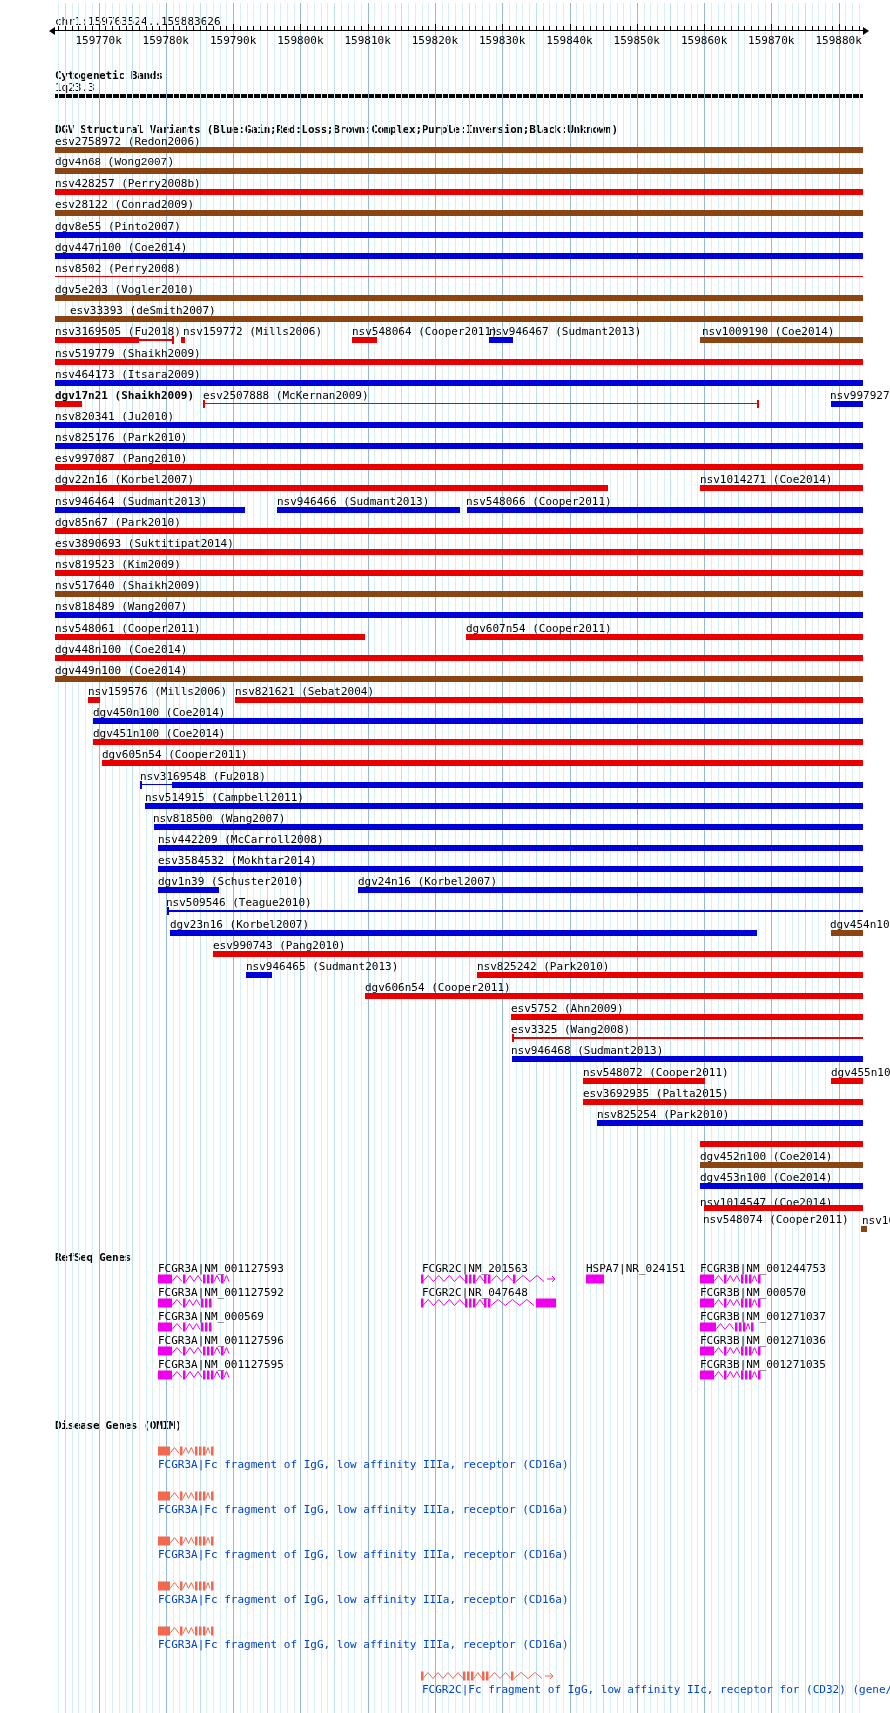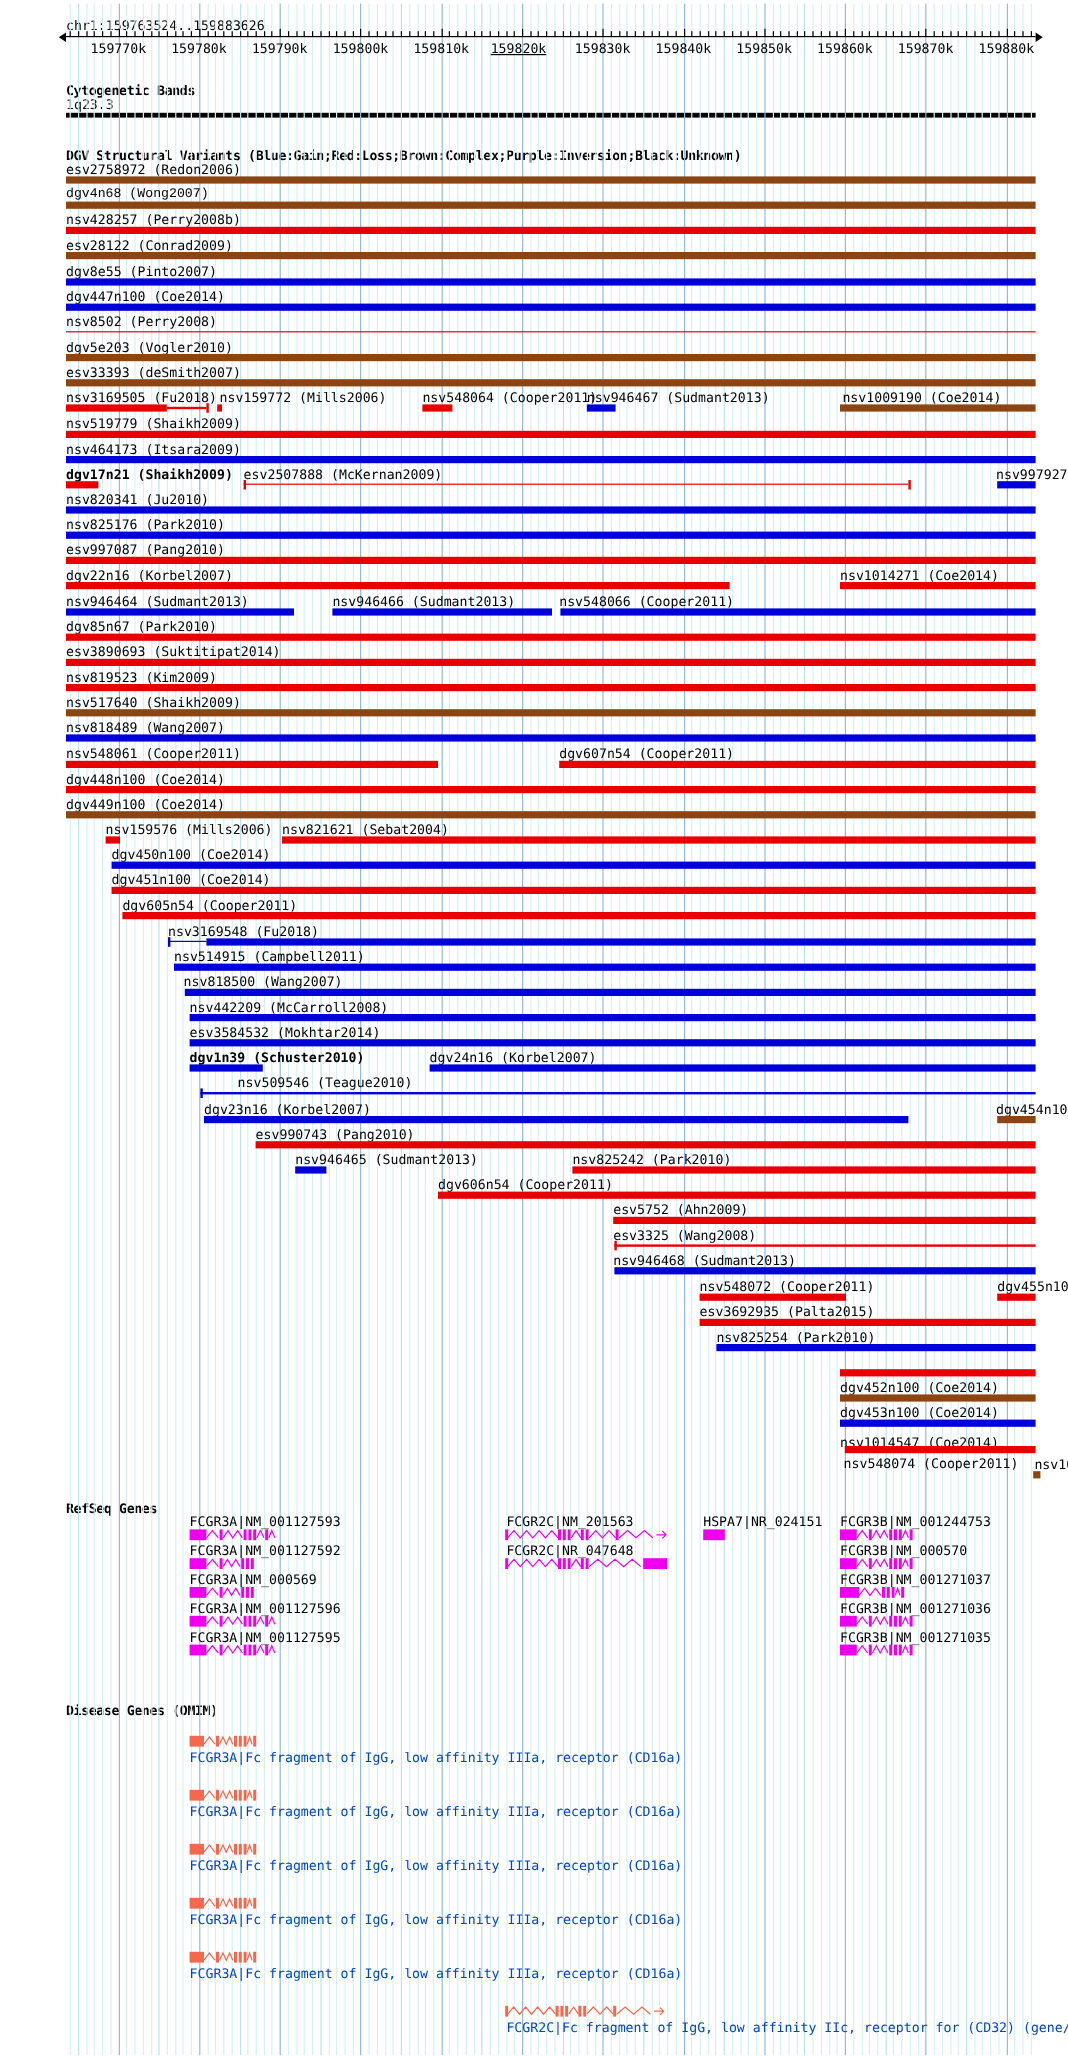--- a/index.html
+++ b/index.html
@@ -261,21 +261,21 @@
     <div style="position: absolute; left: 831.9px; top: 26px; width: 1px; height: 4px; background: rgb(0, 0, 0);"></div>
     <div style="position: absolute; left: 838.6px; top: 24px; width: 1px; height: 6px; background: rgb(0, 0, 0);"></div>
     <div style="position: absolute; left: 845.3px; top: 26px; width: 1px; height: 4px; background: rgb(0, 0, 0);"></div>
     <div style="position: absolute; left: 852.1px; top: 26px; width: 1px; height: 4px; background: rgb(0, 0, 0);"></div>
     <div style="position: absolute; left: 858.8px; top: 26px; width: 1px; height: 4px; background: rgb(0, 0, 0);"></div>
     <div style="position: absolute; left: 72.6px; top: 35px; width: 52px; text-align: center; white-space: pre;">159770k</div>
     <div style="position: absolute; left: 139.8px; top: 35px; width: 52px; text-align: center; white-space: pre;">159780k</div>
     <div style="position: absolute; left: 207.1px; top: 35px; width: 52px; text-align: center; white-space: pre;">159790k</div>
     <div style="position: absolute; left: 274.4px; top: 35px; width: 52px; text-align: center; white-space: pre;">159800k</div>
     <div style="position: absolute; left: 341.7px; top: 35px; width: 52px; text-align: center; white-space: pre;">159810k</div>
-    <div style="position: absolute; left: 408.9px; top: 35px; width: 52px; white-space: pre; text-decoration: underline;">159820k</div>
+    <div style="position: absolute; left: 408.9px; top: 35px; width: 52px; text-align: center; white-space: pre;">159820k</div>
     <div style="position: absolute; left: 476.2px; top: 35px; width: 52px; text-align: center; white-space: pre;">159830k</div>
     <div style="position: absolute; left: 543.5px; top: 35px; width: 52px; text-align: center; white-space: pre;">159840k</div>
     <div style="position: absolute; left: 610.8px; top: 35px; width: 52px; text-align: center; white-space: pre;">159850k</div>
     <div style="position: absolute; left: 678.1px; top: 35px; width: 52px; text-align: center; white-space: pre;">159860k</div>
     <div style="position: absolute; left: 745.3px; top: 35px; width: 52px; text-align: center; white-space: pre;">159870k</div>
     <div style="position: absolute; left: 812.6px; top: 35px; width: 52px; text-align: center; white-space: pre;">159880k</div>
     <div style="position: absolute; left: 55px; top: 136px; white-space: pre;">esv2758972 (Redon2006)</div>
     <div style="position: absolute; left: 55px; top: 147px; width: 808px; height: 6px; background: rgb(139, 69, 19);"></div>
     <div style="position: absolute; left: 55px; top: 157.2px; white-space: pre; font-family: Liberation Mono, monospace;">dgv4n68 (Wong2007)</div>
     <div style="position: absolute; left: 55px; top: 168.2px; width: 808px; height: 6px; background: rgb(139, 69, 19);"></div>
@@ -284,21 +284,21 @@
     <div style="position: absolute; left: 55px; top: 199.4px; white-space: pre;">esv28122 (Conrad2009)</div>
     <div style="position: absolute; left: 55px; top: 210.4px; width: 808px; height: 6px; background: rgb(139, 69, 19);"></div>
     <div style="position: absolute; left: 55px; top: 220.6px; white-space: pre;">dgv8e55 (Pinto2007)</div>
     <div style="position: absolute; left: 55px; top: 231.6px; width: 808px; height: 6px; background: rgb(0, 0, 216);"></div>
     <div style="position: absolute; left: 55px; top: 241.8px; white-space: pre;">dgv447n100 (Coe2014)</div>
     <div style="position: absolute; left: 55px; top: 252.8px; width: 808px; height: 6px; background: rgb(0, 0, 216);"></div>
     <div style="position: absolute; left: 55px; top: 262.9px; white-space: pre;">nsv8502 (Perry2008)</div>
     <div style="position: absolute; left: 55px; top: 275.9px; width: 808px; height: 1.5px; background: rgb(232, 0, 0);"></div>
     <div style="position: absolute; left: 55px; top: 284px; white-space: pre;">dgv5e203 (Vogler2010)</div>
     <div style="position: absolute; left: 55px; top: 295px; width: 808px; height: 6px; background: rgb(139, 69, 19);"></div>
-    <div style="position: absolute; left: 55px; top: 305.2px; white-space: pre;">esv33393 (deSmith2007)</div>
+    <div style="position: absolute; left: 70px; top: 305.2px; white-space: pre;">esv33393 (deSmith2007)</div>
     <div style="position: absolute; left: 55px; top: 316.2px; width: 808px; height: 6px; background: rgb(139, 69, 19);"></div>
     <div style="position: absolute; left: 55px; top: 326.4px; white-space: pre;">nsv3169505 (Fu2018)</div>
     <div style="position: absolute; left: 55px; top: 337.4px; width: 84px; height: 6px; background: rgb(232, 0, 0);"></div>
     <div style="position: absolute; left: 139px; top: 339.4px; width: 33px; height: 1.5px; background: rgb(232, 0, 0);"></div>
     <div style="position: absolute; left: 172px; top: 336.4px; width: 2px; height: 8px; background: rgb(232, 0, 0);"></div>
     <div style="position: absolute; left: 183px; top: 326.4px; white-space: pre;">nsv159772 (Mills2006)</div>
     <div style="position: absolute; left: 181px; top: 337.4px; width: 4px; height: 6px; background: rgb(232, 0, 0);"></div>
     <div style="position: absolute; left: 352px; top: 326.4px; white-space: pre;">nsv548064 (Cooper2011)</div>
     <div style="position: absolute; left: 352px; top: 337.4px; width: 25px; height: 6px; background: rgb(232, 0, 0);"></div>
     <div style="position: absolute; left: 489px; top: 326.4px; white-space: pre;">nsv946467 (Sudmant2013)</div>
@@ -366,25 +366,25 @@
     <div style="position: absolute; left: 140px; top: 783.5px; width: 32px; height: 1.5px; background: rgb(0, 0, 216);"></div>
     <div style="position: absolute; left: 172px; top: 781.5px; width: 691px; height: 6px; background: rgb(0, 0, 216);"></div>
     <div style="position: absolute; left: 145px; top: 791.6px; white-space: pre;">nsv514915 (Campbell2011)</div>
     <div style="position: absolute; left: 145px; top: 802.6px; width: 718px; height: 6px; background: rgb(0, 0, 216);"></div>
     <div style="position: absolute; left: 153px; top: 812.8px; white-space: pre;">nsv818500 (Wang2007)</div>
     <div style="position: absolute; left: 154px; top: 823.8px; width: 709px; height: 6px; background: rgb(0, 0, 216);"></div>
     <div style="position: absolute; left: 158px; top: 833.9px; white-space: pre;">nsv442209 (McCarroll2008)</div>
     <div style="position: absolute; left: 158px; top: 844.9px; width: 705px; height: 6px; background: rgb(0, 0, 216);"></div>
     <div style="position: absolute; left: 158px; top: 855.1px; white-space: pre;">esv3584532 (Mokhtar2014)</div>
     <div style="position: absolute; left: 158px; top: 866.1px; width: 705px; height: 6px; background: rgb(0, 0, 216);"></div>
-    <div style="position: absolute; left: 158px; top: 876.3px; white-space: pre; font-weight: bold;">dgv1n39 (Schuster2010)</div>
+    <div style="position: absolute; left: 158px; top: 876.3px; white-space: pre;">dgv1n39 (Schuster2010)</div>
     <div style="position: absolute; left: 158px; top: 887.3px; width: 61px; height: 6px; background: rgb(0, 0, 216);"></div>
     <div style="position: absolute; left: 358px; top: 876.3px; white-space: pre;">dgv24n16 (Korbel2007)</div>
     <div style="position: absolute; left: 358px; top: 887.3px; width: 505px; height: 6px; background: rgb(0, 0, 216);"></div>
-    <div style="position: absolute; left: 166px; top: 897.4px; white-space: pre; margin-left: 32px;">nsv509546 (Teague2010)</div>
+    <div style="position: absolute; left: 166px; top: 897.4px; white-space: pre;">nsv509546 (Teague2010)</div>
     <div style="position: absolute; left: 167px; top: 907.4px; width: 2px; height: 8px; background: rgb(0, 0, 216);"></div>
     <div style="position: absolute; left: 167px; top: 910.4px; width: 696px; height: 1.5px; background: rgb(0, 0, 216);"></div>
     <div style="position: absolute; left: 170px; top: 918.5px; white-space: pre;">dgv23n16 (Korbel2007)</div>
     <div style="position: absolute; left: 170px; top: 929.5px; width: 587px; height: 6px; background: rgb(0, 0, 216);"></div>
     <div style="position: absolute; left: 830px; top: 918.5px; white-space: pre;">dgv454n100</div>
     <div style="position: absolute; left: 831px; top: 929.5px; width: 32px; height: 6px; background: rgb(139, 69, 19);"></div>
     <div style="position: absolute; left: 213px; top: 939.7px; white-space: pre;">esv990743 (Pang2010)</div>
     <div style="position: absolute; left: 213px; top: 950.7px; width: 650px; height: 6px; background: rgb(232, 0, 0);"></div>
     <div style="position: absolute; left: 246px; top: 960.8px; white-space: pre;">nsv946465 (Sudmant2013)</div>
     <div style="position: absolute; left: 246px; top: 971.8px; width: 26px; height: 6px; background: rgb(0, 0, 216);"></div>

